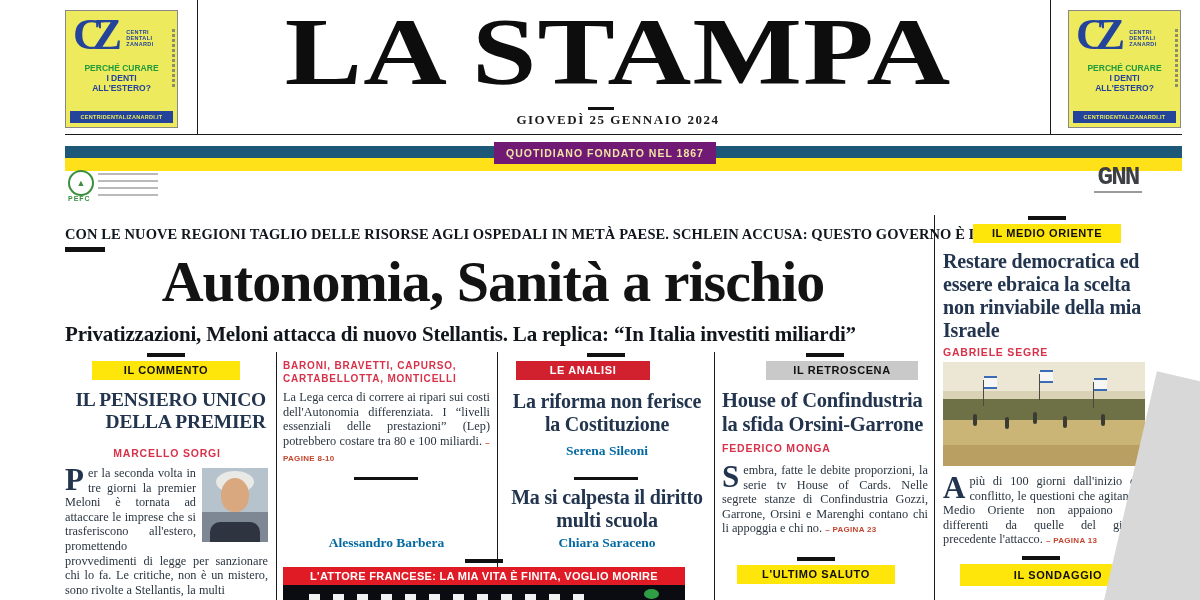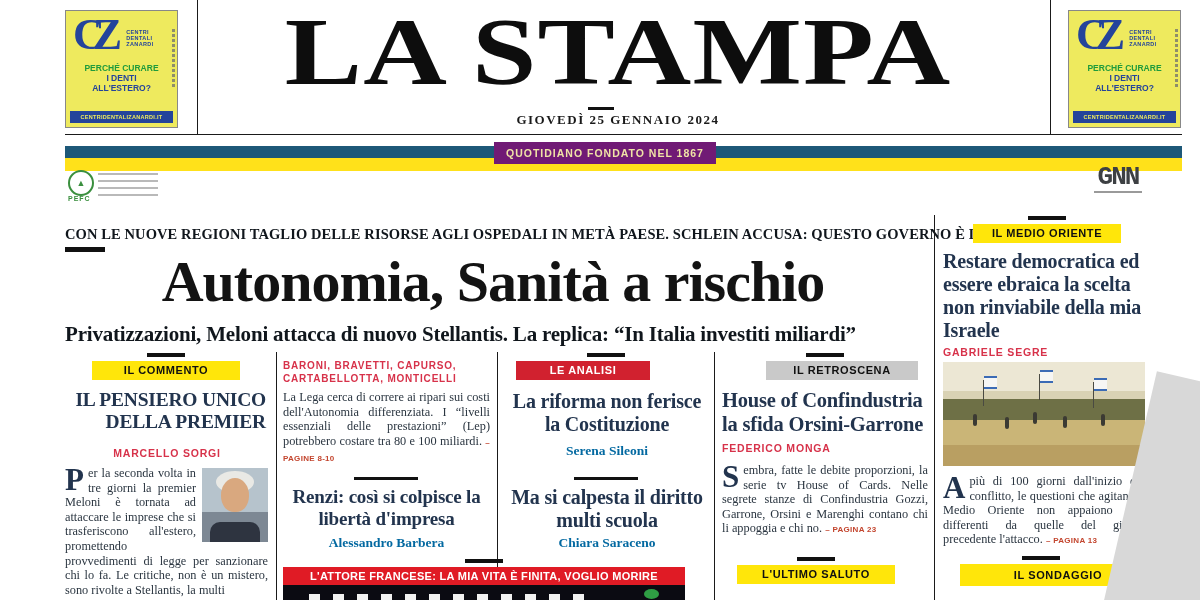--- a/index.html
+++ b/index.html
@@ -199,21 +199,20 @@
     </div>
     <span class="dropcap">P</span><span>er la seconda volta in tre giorni la premier Meloni è tornata ad attaccare le imprese che si trasferiscono all'estero, promettendo provvedimenti di legge per sanzionare chi lo fa. Le critiche, non è un mistero, sono rivolte a Stellantis, la multi</span>
   </div>
 
   <div class="byline-sans" style="left:283px;top:360px;width:207px;text-align:left;font-size:10px;line-height:12.5px;">BARONI, BRAVETTI, CAPURSO, CARTABELLOTTA, MONTICELLI</div>
   <div class="body-text" style="left:283px;top:390px;width:207px;">
     <span>La Lega cerca di correre ai ripari sui costi dell'Autonomia differenziata. I “livelli essenziali delle prestazioni” (Lep) potrebbero costare tra 80 e 100 miliardi.</span>
     <span class="pageref">– PAGINE 8-10</span>
   </div>
   <div class="mini-rule" style="left:354px;top:477px;"></div>
-  <div class="col-title" style="left:285px;top:486px;width:203px;font-size:19px;line-height:22px;text-align:center;">Renzi: così si colpisce la libertà d'impresa</div>
   <div class="byline-serif" style="left:285px;top:535px;width:203px;text-align:center;">Alessandro Barbera</div>
 
   <div class="dash" style="left:587px;top:353px;"></div>
   <div class="label lab-red" style="left:516px;top:361px;width:134px;">LE ANALISI</div>
   <div class="col-title" style="left:507px;top:390px;width:200px;font-size:20px;line-height:23px;text-align:center;">La riforma non ferisce la Costituzione</div>
   <div class="byline-serif" style="left:507px;top:443px;width:200px;text-align:center;">Serena Sileoni</div>
   <div class="mini-rule" style="left:574px;top:477px;"></div>
   <div class="col-title" style="left:507px;top:486px;width:200px;font-size:20px;line-height:23px;text-align:center;">Ma si calpesta il diritto multi scuola</div>
   <div class="byline-serif" style="left:507px;top:535px;width:200px;text-align:center;">Chiara Saraceno</div>
 

